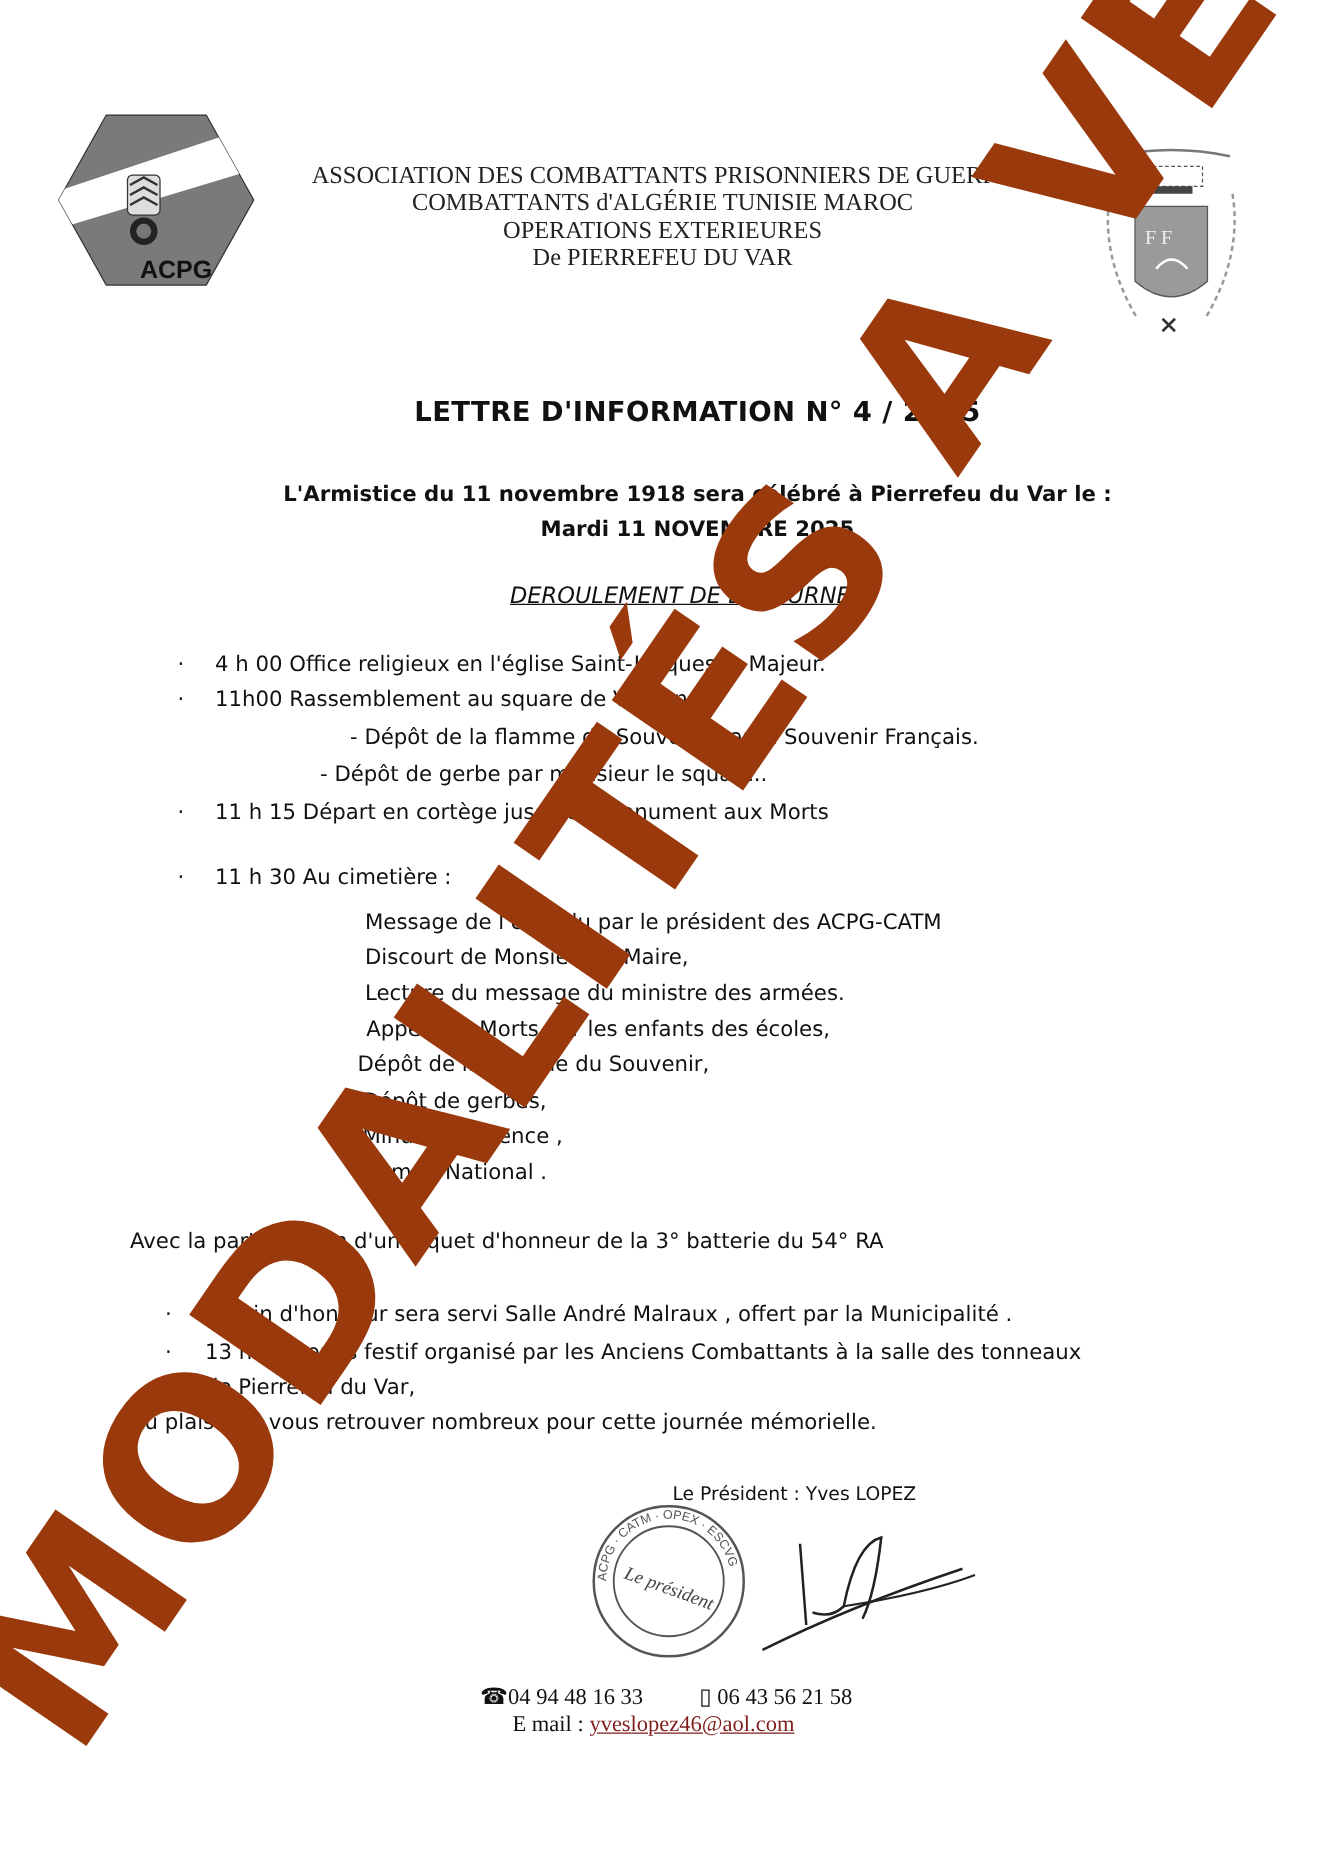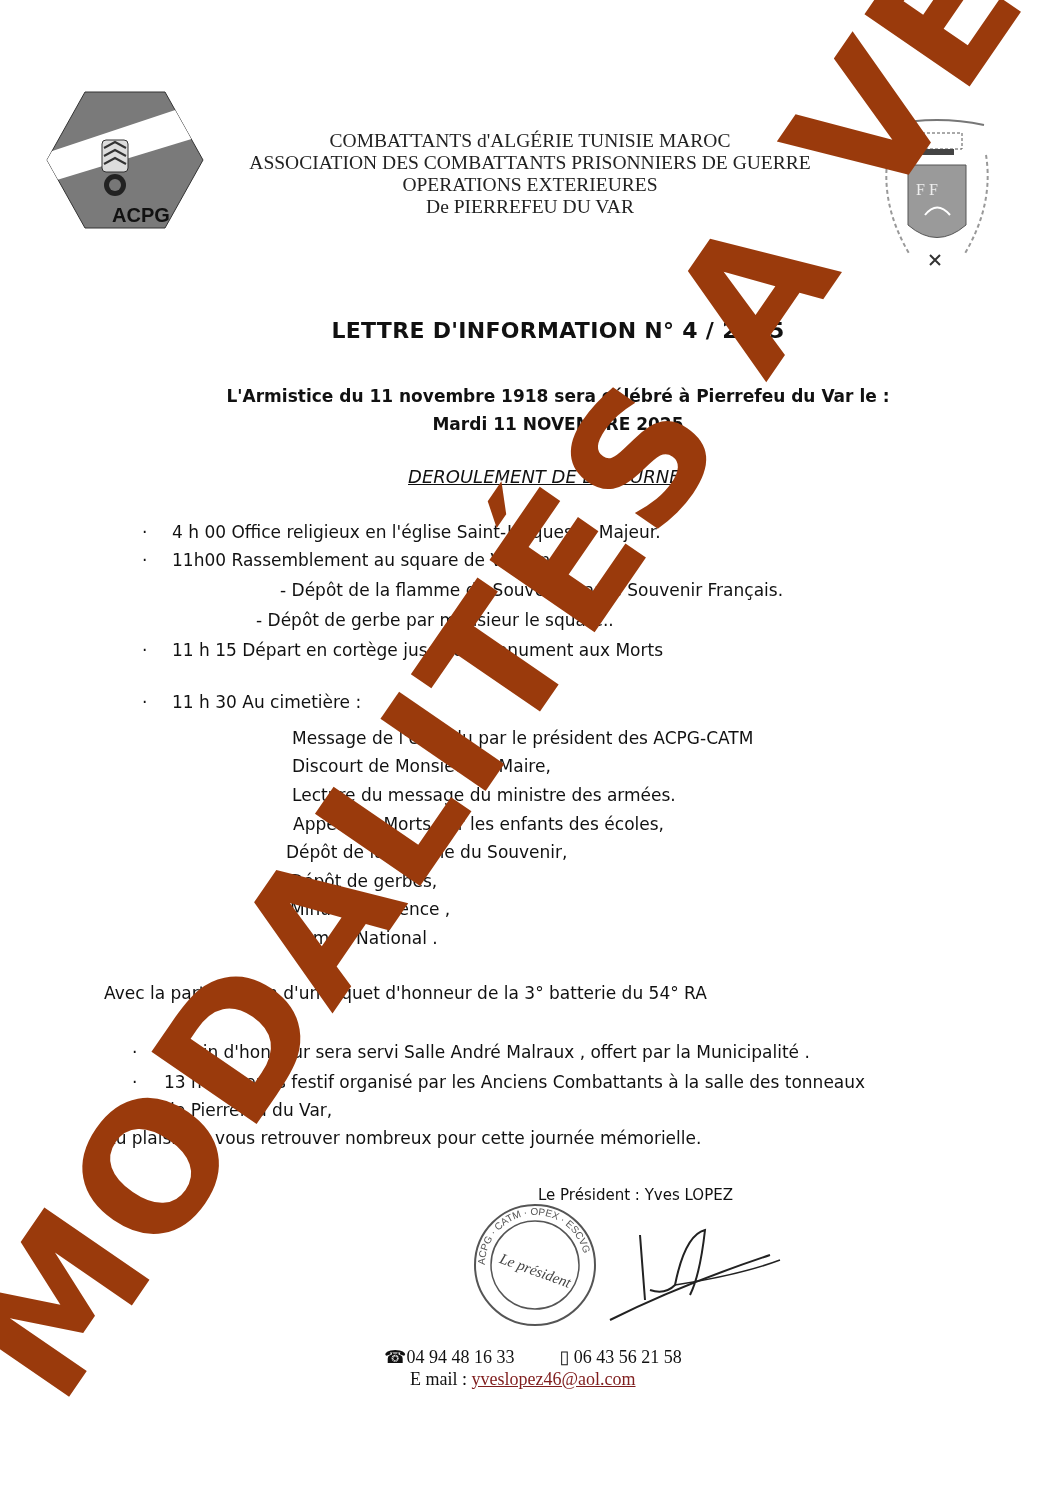--- a/index.html
+++ b/index.html
@@ -42,22 +42,22 @@
       </g>
       <rect x="62" y="50" width="26" height="32" rx="4" fill="#ddd" stroke="#333"></rect>
       <path d="M64 58 L75 52 L86 58 M64 66 L75 60 L86 66 M64 74 L75 68 L86 74" stroke="#333" stroke-width="2" fill="none"></path>
       <circle cx="75" cy="95" r="11" fill="#222"></circle>
       <circle cx="75" cy="95" r="6" fill="#777"></circle>
       <text x="72" y="132" font-family="Liberation Sans, sans-serif" font-size="20" font-weight="bold" fill="#111">ACPG</text>
     </svg>
   </div>
 
   <div class="assoc">
+    <div>ASSOCIATION DES COMBATTANTS PRISONNIERS DE GUERRE</div>
     <div>COMBATTANTS d'ALGÉRIE TUNISIE MAROC</div>
-    <div>ASSOCIATION DES COMBATTANTS PRISONNIERS DE GUERRE</div>
     <div>OPERATIONS  EXTERIEURES</div>
     <div>De PIERREFEU DU VAR</div>
   </div>
 
   <div class="logo-right">
     <svg width="115" height="155" viewBox="0 0 115 155">
       <path d="M10 10 Q57 0 104 10" stroke="#777" fill="none" stroke-width="2"></path>
       <rect x="32" y="18" width="50" height="16" fill="none" stroke="#555" stroke-dasharray="3 2"></rect>
       <path d="M40 34 h34 v6 h-34z" fill="#444"></path>
       <path d="M8 40 Q0 90 30 140 M106 40 Q114 90 84 140" stroke="#999" fill="none" stroke-width="2" stroke-dasharray="4 3"></path>

